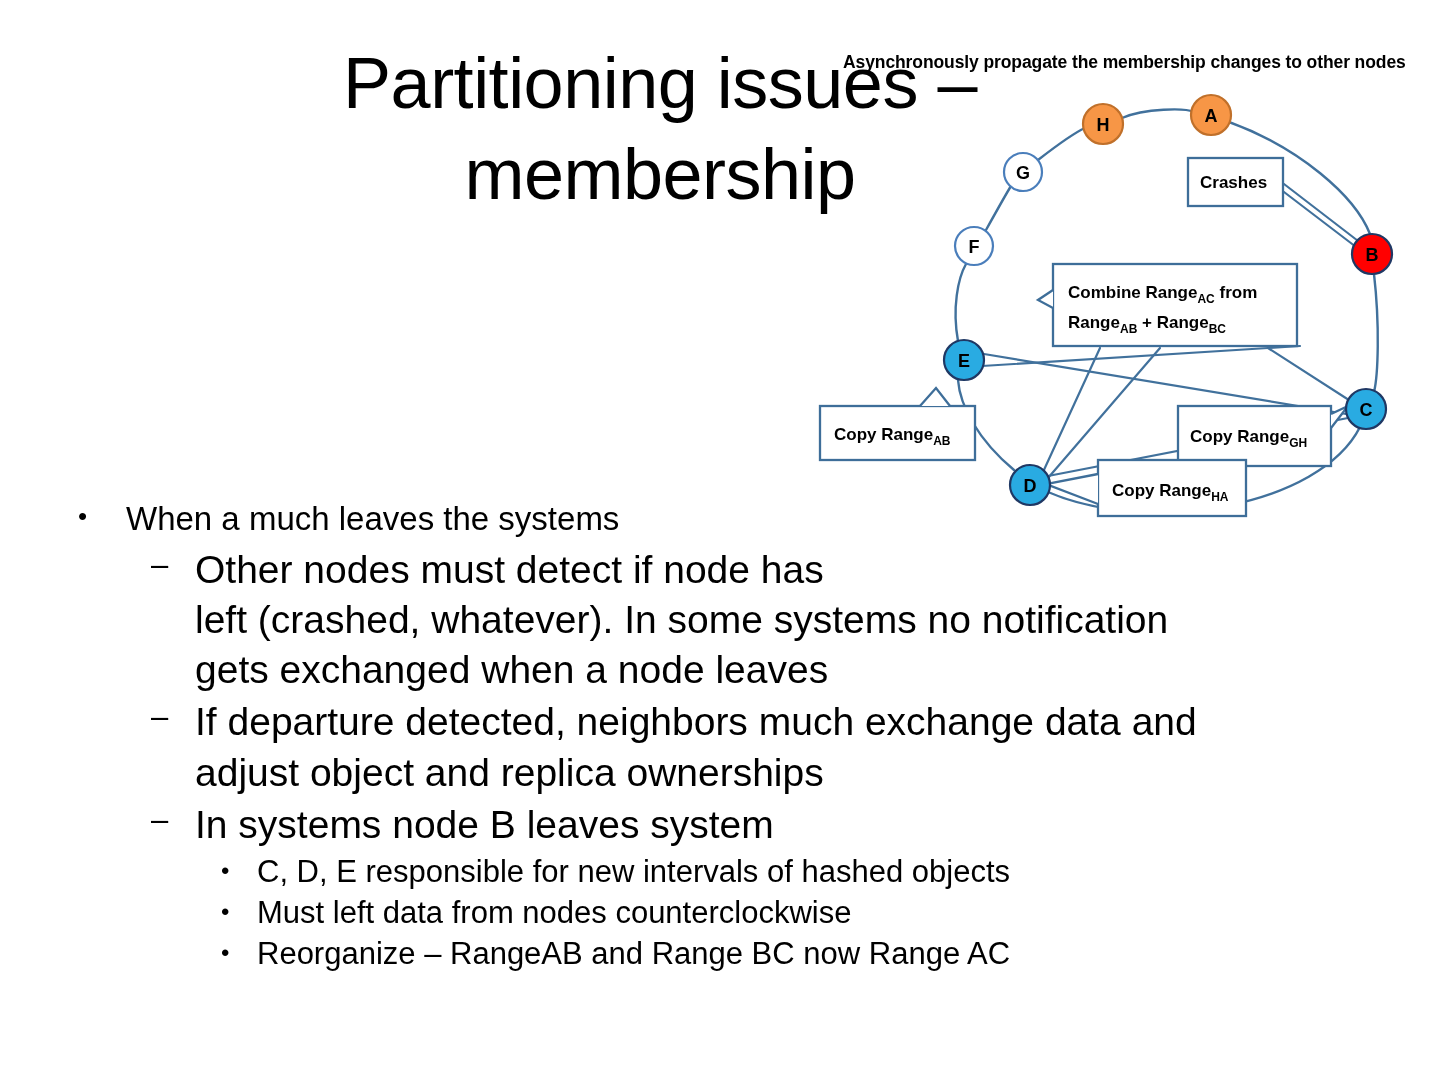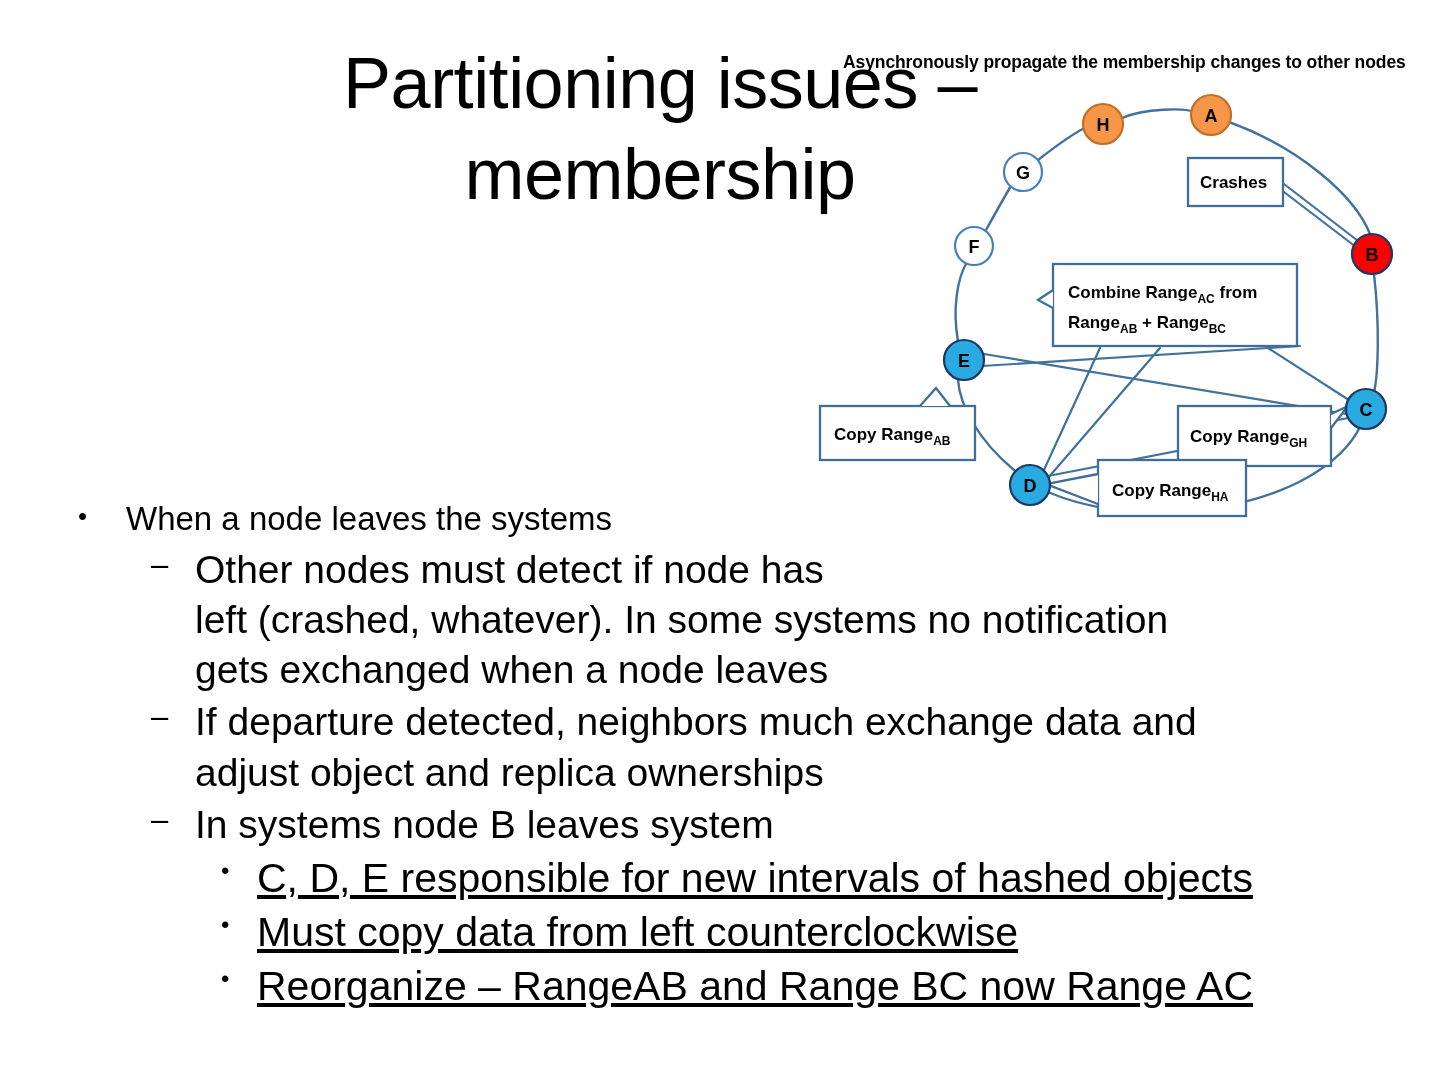--- a/index.html
+++ b/index.html
@@ -63,21 +63,21 @@
   .lvl1 .btext { font-size: 33px; }
 
   
   .lvl2 { margin-left: 73px; margin-bottom: 2px; }
   .lvl2 .marker { width: 44px; font-size: 31px; }
   .lvl2 .btext { font-size: 39px; }
 
   
   .lvl3 { margin-left: 143px; margin-bottom: 1px; }
   .lvl3 .marker { width: 36px; font-size: 24px; line-height: 1.6; }
-  .lvl3 .btext { font-size: 41px; text-decoration: underline; }
+  .lvl3 .btext { font-size: 31px; }
 
   
   #ring-diagram {
     position: absolute;
     left: 800px;
     top: 36px;
     width: 640px;
     height: 520px;
   }
   #ring-diagram svg {
@@ -224,21 +224,21 @@
       </g>
     </g>
   </svg>
 </div>
 
 <div class="top-note">Asynchronously propagate the membership changes to other nodes</div>
 
 <div id="bullet-body">
     <div class="bullet-row lvl1">
       <span class="marker">•</span>
-      <span class="btext">When a node leaves the systems</span>
+      <span class="btext">When a much leaves the systems</span>
     </div>
     <div class="bullet-row lvl2">
       <span class="marker">–</span>
       <span class="btext">Other nodes must detect if node has
 left (crashed, whatever).  In some systems no notification
 gets exchanged when a node leaves</span>
     </div>
     <div class="bullet-row lvl2">
       <span class="marker">–</span>
       <span class="btext">If departure detected, neighbors much exchange data and
@@ -247,19 +247,19 @@
     <div class="bullet-row lvl2">
       <span class="marker">–</span>
       <span class="btext">In systems node B leaves system</span>
     </div>
     <div class="bullet-row lvl3">
       <span class="marker">•</span>
       <span class="btext">C, D, E responsible for new intervals of hashed objects</span>
     </div>
     <div class="bullet-row lvl3">
       <span class="marker">•</span>
-      <span class="btext">Must copy data from left counterclockwise</span>
+      <span class="btext">Must left data from nodes counterclockwise</span>
     </div>
     <div class="bullet-row lvl3">
       <span class="marker">•</span>
       <span class="btext">Reorganize – RangeAB and Range BC now Range AC</span>
     </div>
   </div>
 
 </body></html>

